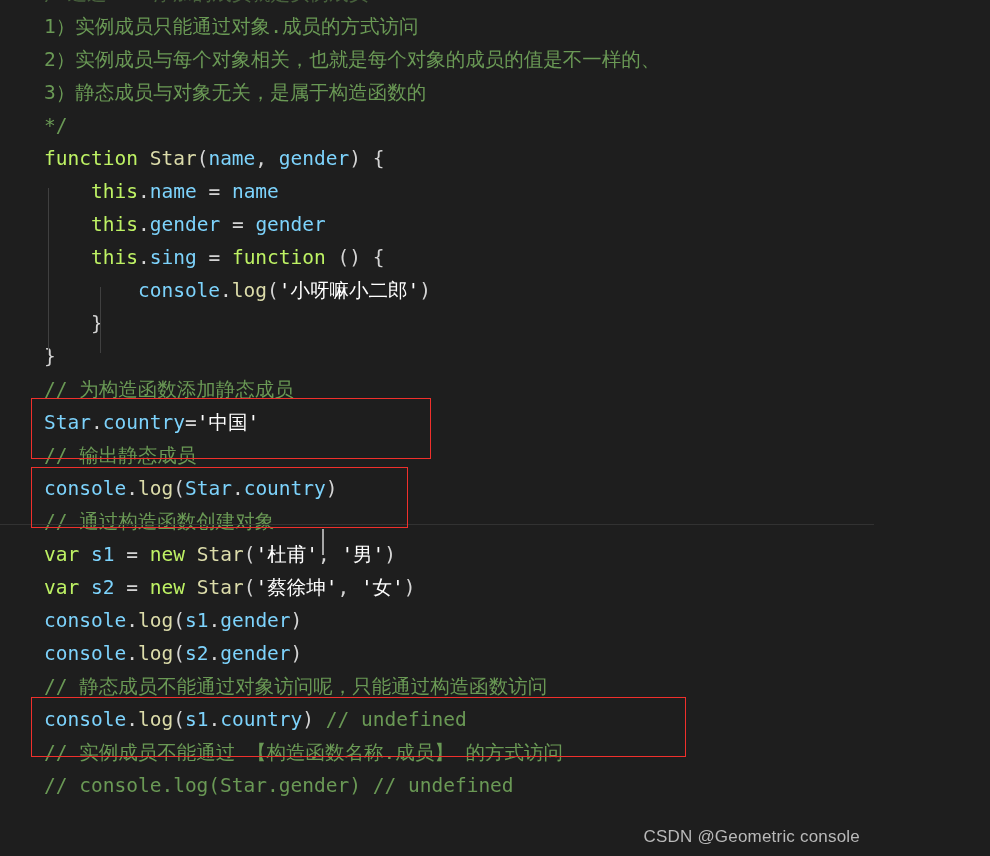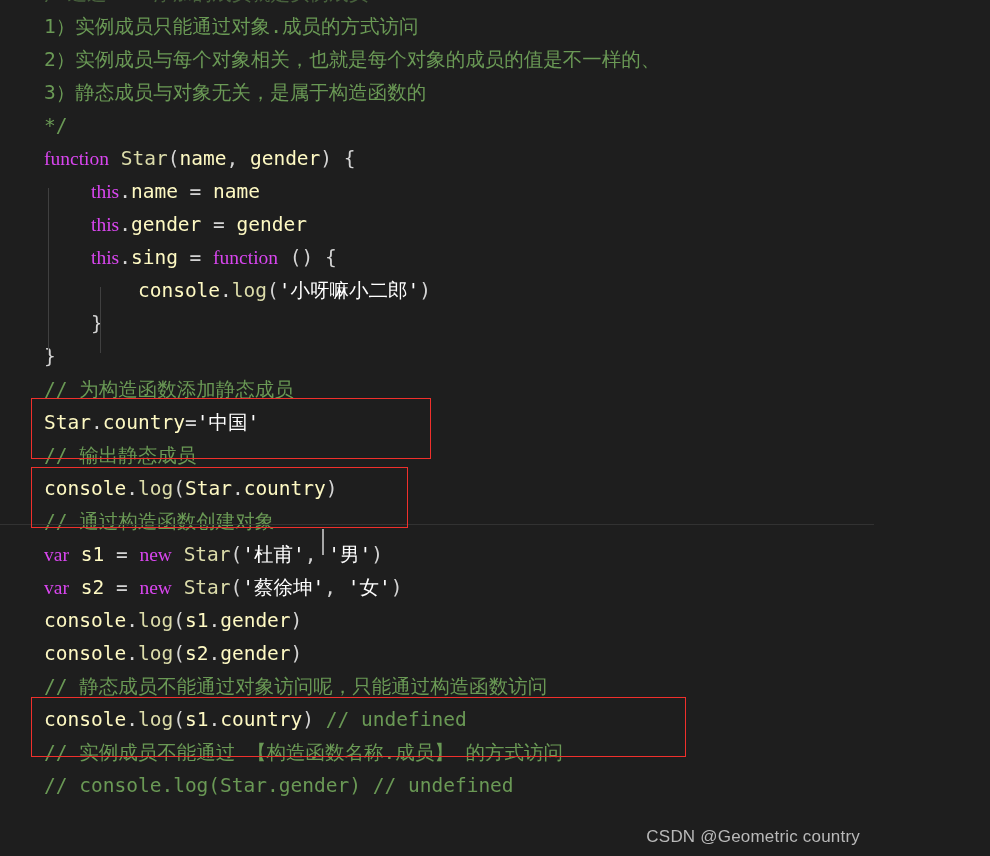--- a/index.html
+++ b/index.html
@@ -36,23 +36,23 @@
   }
   .line {
     height: 33px;
     padding-left: 44px;
     position: relative;
     color: #d4d4d4;
   }
 
   
   .cmt  { color: #6A9955; }
-  .kw   { color: #d946ef; font-family: Liberation Serif, serif; }
+  .kw   { color: #bef264; }
   .fn   { color: #DCDCAA; }
-  .var  { color: #fef9c3; }
+  .var  { color: #7dd3fc; }
   .str  { color: #ffffff; }
   .pl   { color: #d4d4d4; }
 
   
   .guide {
     position: absolute;
     width: 1px;
     background: #404040;
   }
 
@@ -108,15 +108,15 @@
   <div class="divider" id="divider" style="top: 524px;"></div>
 
   <div class="caret" id="caret" style="left: 322px; top: 529px;"></div>
 
   <div id="boxes">
       <div class="redbox" style="left: 31px; top: 398px; width: 400px; height: 61px;"></div>
       <div class="redbox" style="left: 31px; top: 467px; width: 377px; height: 61px;"></div>
       <div class="redbox" style="left: 31px; top: 697px; width: 655px; height: 60px;"></div>
     </div>
 
-  <div class="watermark">CSDN @Geometric country</div>
+  <div class="watermark">CSDN @Geometric console</div>
 
 </div>
 
 </body></html>

